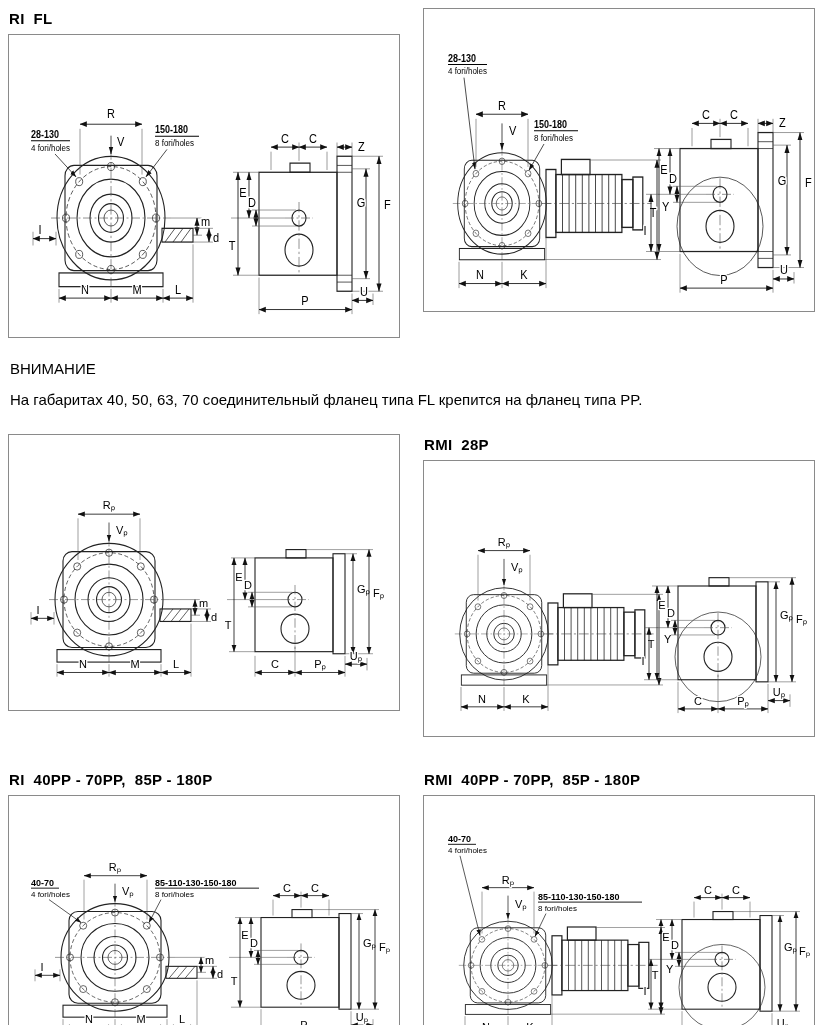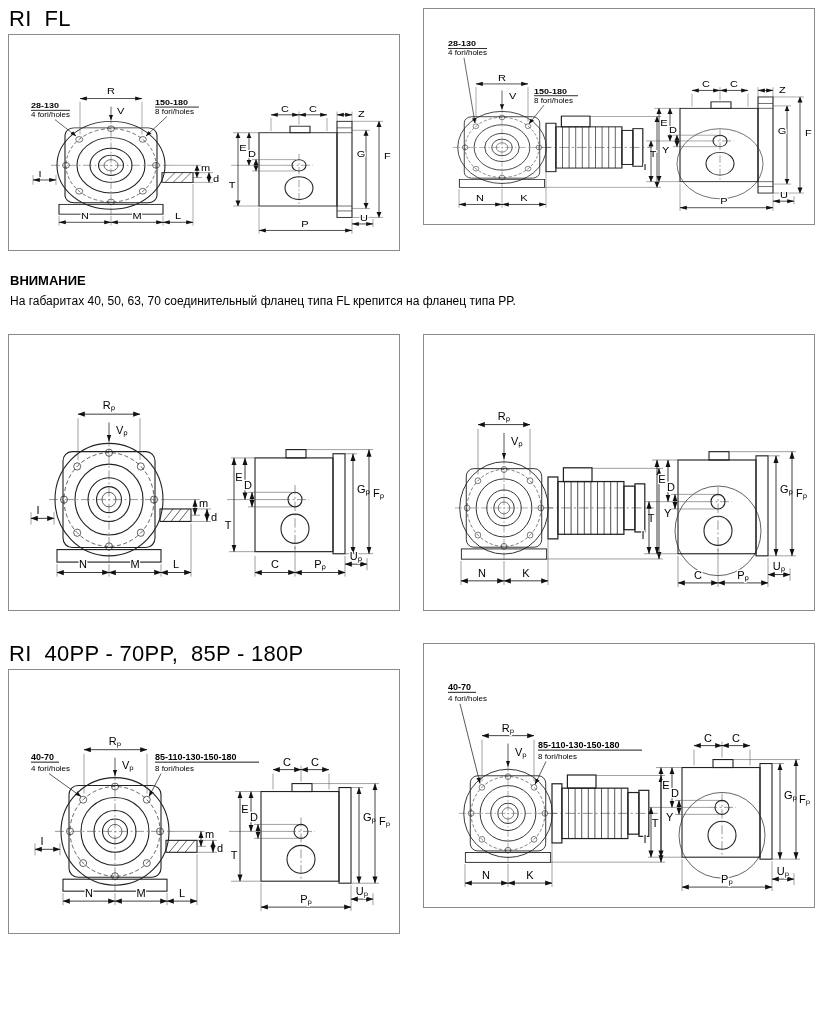--- a/index.html
+++ b/index.html
@@ -1,28 +1,28 @@
 <!DOCTYPE html>
 <html><head>
 <meta charset="utf-8">
 <style>
   *{box-sizing:border-box}
   html,body{margin:0;padding:0}
   body{width:823px;height:1025px;background:#fff;font-family:"Liberation Sans",sans-serif;color:#000;overflow:hidden}
   .page{padding:8px 8px 0 8px}
   .row{display:flex;gap:23px}
   .panel{width:392px}
-  .panel h2{font-size:22px;line-height:21px;margin:0 0 5px 1px;white-space:pre;font-weight:400;letter-spacing:.3px}
+  .panel h2{font-size:15px;line-height:21px;margin:0 0 5px 1px;white-space:pre;font-weight:700;letter-spacing:.3px}
   .box{border:1px solid #8a8a8a;background:#fff}
-  .r1 .box{height:217px}
+  .r1 .box{height:304px}
   .r2 .box{height:277px}
   .r3 .box{height:265px}
   .note{margin:22px 0 26px 2px}
-  .note-title{font-weight:700;font-size:13px}
-  .note-body{font-size:12px;margin-top:6px}
+  .note-title{font-weight:400;font-size:15px}
+  .note-body{font-size:15px;margin-top:14px}
   .r3{margin-top:32px}
   svg.draw{display:block;width:100%;height:100%}
   .ln{fill:none;stroke:#222;stroke-width:1.1}
   .lt{fill:none;stroke:#222;stroke-width:.7}
   .dsh{fill:none;stroke:#222;stroke-width:.7;stroke-dasharray:4 2.5}
   .cl{fill:none;stroke:#444;stroke-width:.55;stroke-dasharray:9 2.5 2 2.5}
   .dim{stroke:#111;stroke-width:.8;fill:none;marker-start:url(#ar);marker-end:url(#ar)}
   .ld{stroke:#111;stroke-width:.7;fill:none;marker-end:url(#ar)}
   .ext{stroke:#555;stroke-width:.55}
   .ul{stroke:#000;stroke-width:.9}
@@ -358,20 +358,21 @@
             <text class="lbl" x="311" y="224" text-anchor="middle">Pₚ</text>
             <line class="ext" x1="358" y1="214" x2="358" y2="226"></line>
             <line class="dim" x1="336" y1="220" x2="358" y2="220"></line>
             <text class="lbl" x="347" y="216" text-anchor="middle">Uₚ</text>
           </g>
         </svg>
       </div>
     </section>
 
     <section class="panel">
+      <h2>RMI  28P</h2>
       <div class="box">
         <svg class="draw" viewBox="0 0 390 264" preserveAspectRatio="none">
           <g>
             <g transform="translate(80,166) scale(0.82)">
                 <use href="#gbfront"></use>
               </g>
             <g transform="translate(124,166) scale(1.1)">
                 <use href="#motor"></use>
               </g>
             <line class="ext" x1="54" y1="90" x2="54" y2="134"></line>
@@ -512,20 +513,21 @@
             <text class="lbl" x="297" y="234" text-anchor="middle">Pₚ</text>
             <line class="ext" x1="364" y1="224" x2="364" y2="236"></line>
             <line class="dim" x1="342" y1="230" x2="364" y2="230"></line>
             <text class="lbl" x="353" y="226" text-anchor="middle">Uₚ</text>
           </g>
         </svg>
       </div>
     </section>
 
     <section class="panel">
+      <h2>RMI  40PP - 70PP,  85P - 180P</h2>
       <div class="box">
         <svg class="draw" viewBox="0 0 390 264" preserveAspectRatio="none">
           <g>
             <g transform="translate(84,170) scale(0.82)">
                 <use href="#gbfront"></use>
               </g>
             <g transform="translate(128,170) scale(1.1)">
                 <use href="#motor"></use>
               </g>
             <text class="bld" x="24" y="46">40-70</text>

